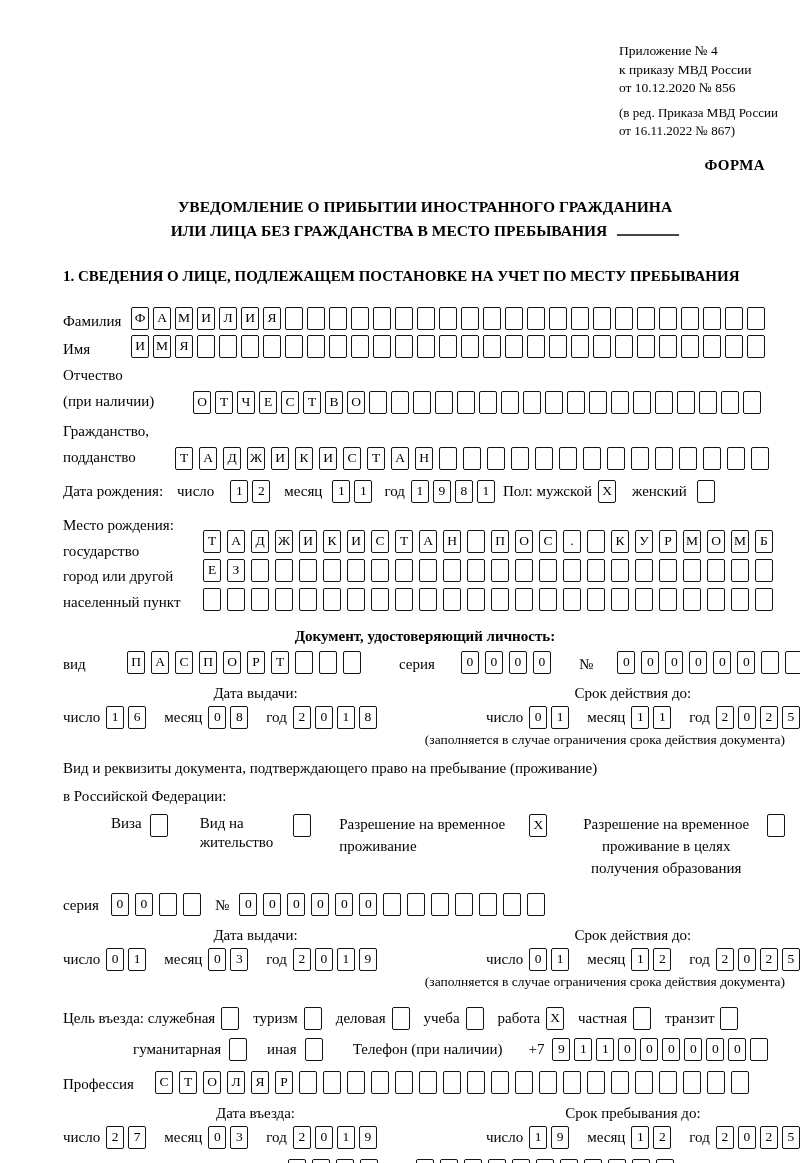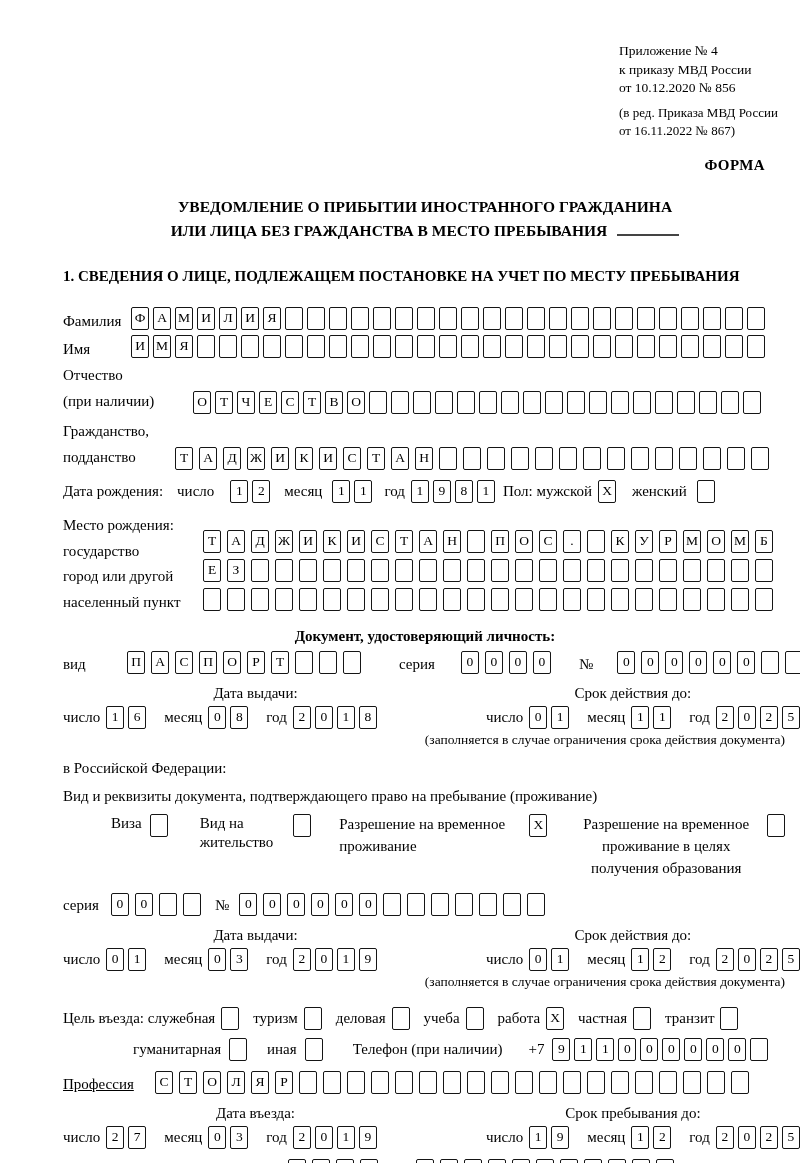--- a/index.html
+++ b/index.html
@@ -425,22 +425,22 @@
             <span class="cell">2</span>
             <span class="cell">0</span>
             <span class="cell">2</span>
             <span class="cell">5</span>
           </span>
       </div>
     </div>
   </div>
   <div class="note-r">(заполняется в случае ограничения срока действия документа)</div>
 
+  <div class="plain">Вид и реквизиты документа, подтверждающего право на пребывание (проживание)</div>
   <div class="plain">в Российской Федерации:</div>
-  <div class="plain">Вид и реквизиты документа, подтверждающего право на пребывание (проживание)</div>
 
   <div class="frow permits">
     <span class="opt">
       <span class="olbl">Виза</span>
       <span class="cells">
           <span class="cell"></span>
         </span>
     </span>
     <span class="opt" style="margin-left:14px;">
       <span class="olbl">Вид на жительство</span>
@@ -587,21 +587,21 @@
         <span class="cell">0</span>
         <span class="cell">0</span>
         <span class="cell">0</span>
         <span class="cell">0</span>
         <span class="cell">0</span>
         <span class="cell"></span>
       </span>
   </div>
 
   <div class="frow mt10">
-    <span class="lbl" style="width:92px;text-decoration:underline;">Профессия</span>
+    <span class="lbl" style="width:92px;">Профессия</span>
     <span class="cells sp6">
         <span class="cell">С</span>
         <span class="cell">Т</span>
         <span class="cell">О</span>
         <span class="cell">Л</span>
         <span class="cell">Я</span>
         <span class="cell">Р</span>
         <span class="cell"></span>
         <span class="cell"></span>
         <span class="cell"></span>

